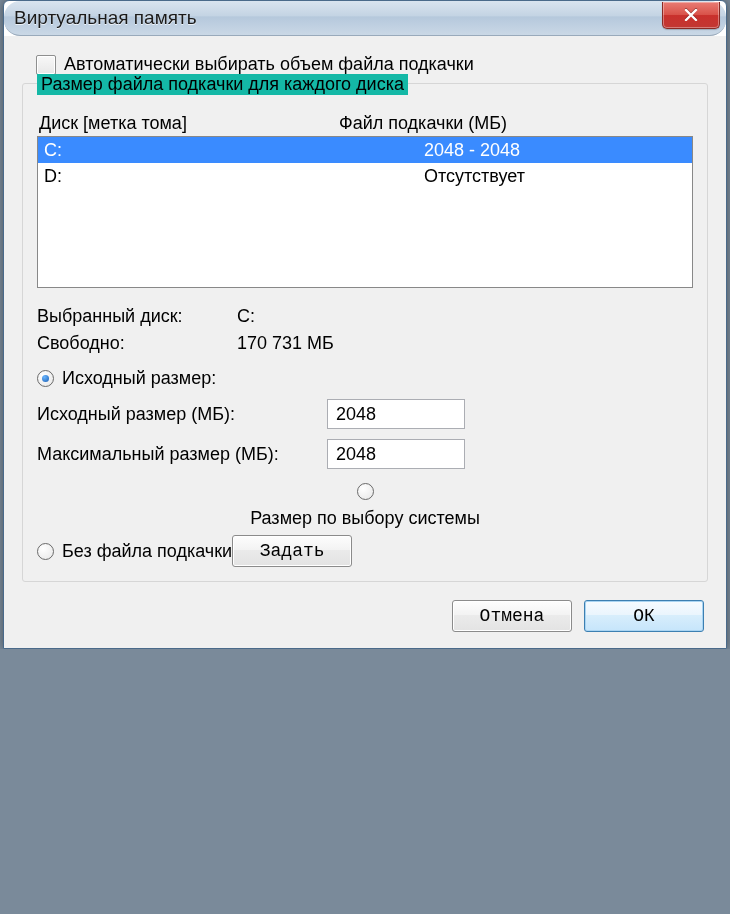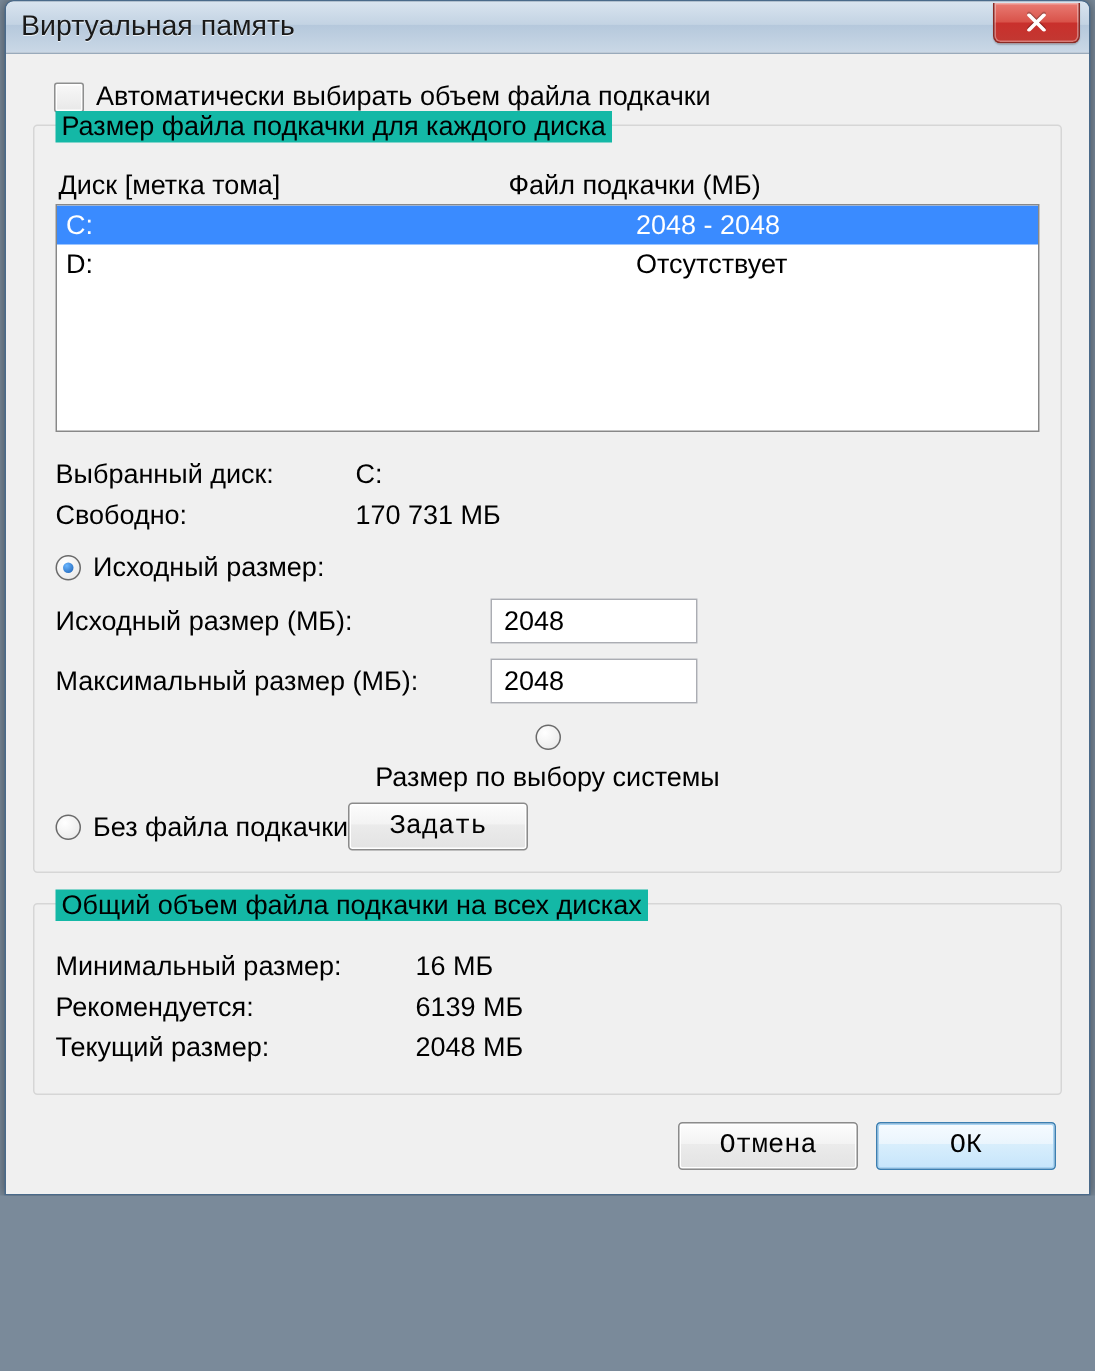--- a/index.html
+++ b/index.html
@@ -22,20 +22,21 @@
   
   .titlebar {
     height: 34px;
     background: linear-gradient(to bottom, #d9e4ef 0%, #c3d3e3 45%, #b5c8dc 46%, #cad8e6 100%);
     display: flex;
     align-items: center;
     justify-content: space-between;
     padding: 0 0 0 10px;
     border-bottom: 1px solid #9ab;
     position: relative;
+    border-radius: 16px;
   }
   .titlebar-title {
     font-size: 19px;
     color: #1a1a1a;
     text-shadow: 0 1px 0 #eef3f8;
   }
   .close-btn {
     width: 56px;
     height: 26px;
     margin-right: 6px;
@@ -281,36 +282,20 @@
 
       <div class="set-row">
         <div class="radio-row" style="margin-top:0;">
           <span class="radio"></span>
           <span>Без файла подкачки</span>
         </div>
         <button class="btn">Задать</button>
       </div>
     </div>
 
-    <div class="groupbox" style="margin-top:20px;">
-      <span class="groupbox-title">Общий объем файла подкачки на всех дисках</span>
-
-      <div class="tot-row">
-        <span class="lab">Минимальный размер:</span>
-        <span>16 МБ</span>
-      </div>
-      <div class="tot-row">
-        <span class="lab">Рекомендуется:</span>
-        <span>6139 МБ</span>
-      </div>
-      <div class="tot-row" style="margin-bottom:6px;">
-        <span class="lab">Текущий размер:</span>
-        <span>2048 МБ</span>
-      </div>
-    </div>
 
     <div class="dialog-buttons">
       <button class="btn">Отмена</button>
       <button class="btn default">ОК</button>
     </div>
 
   </div>
 </div>
 
 </body></html>

